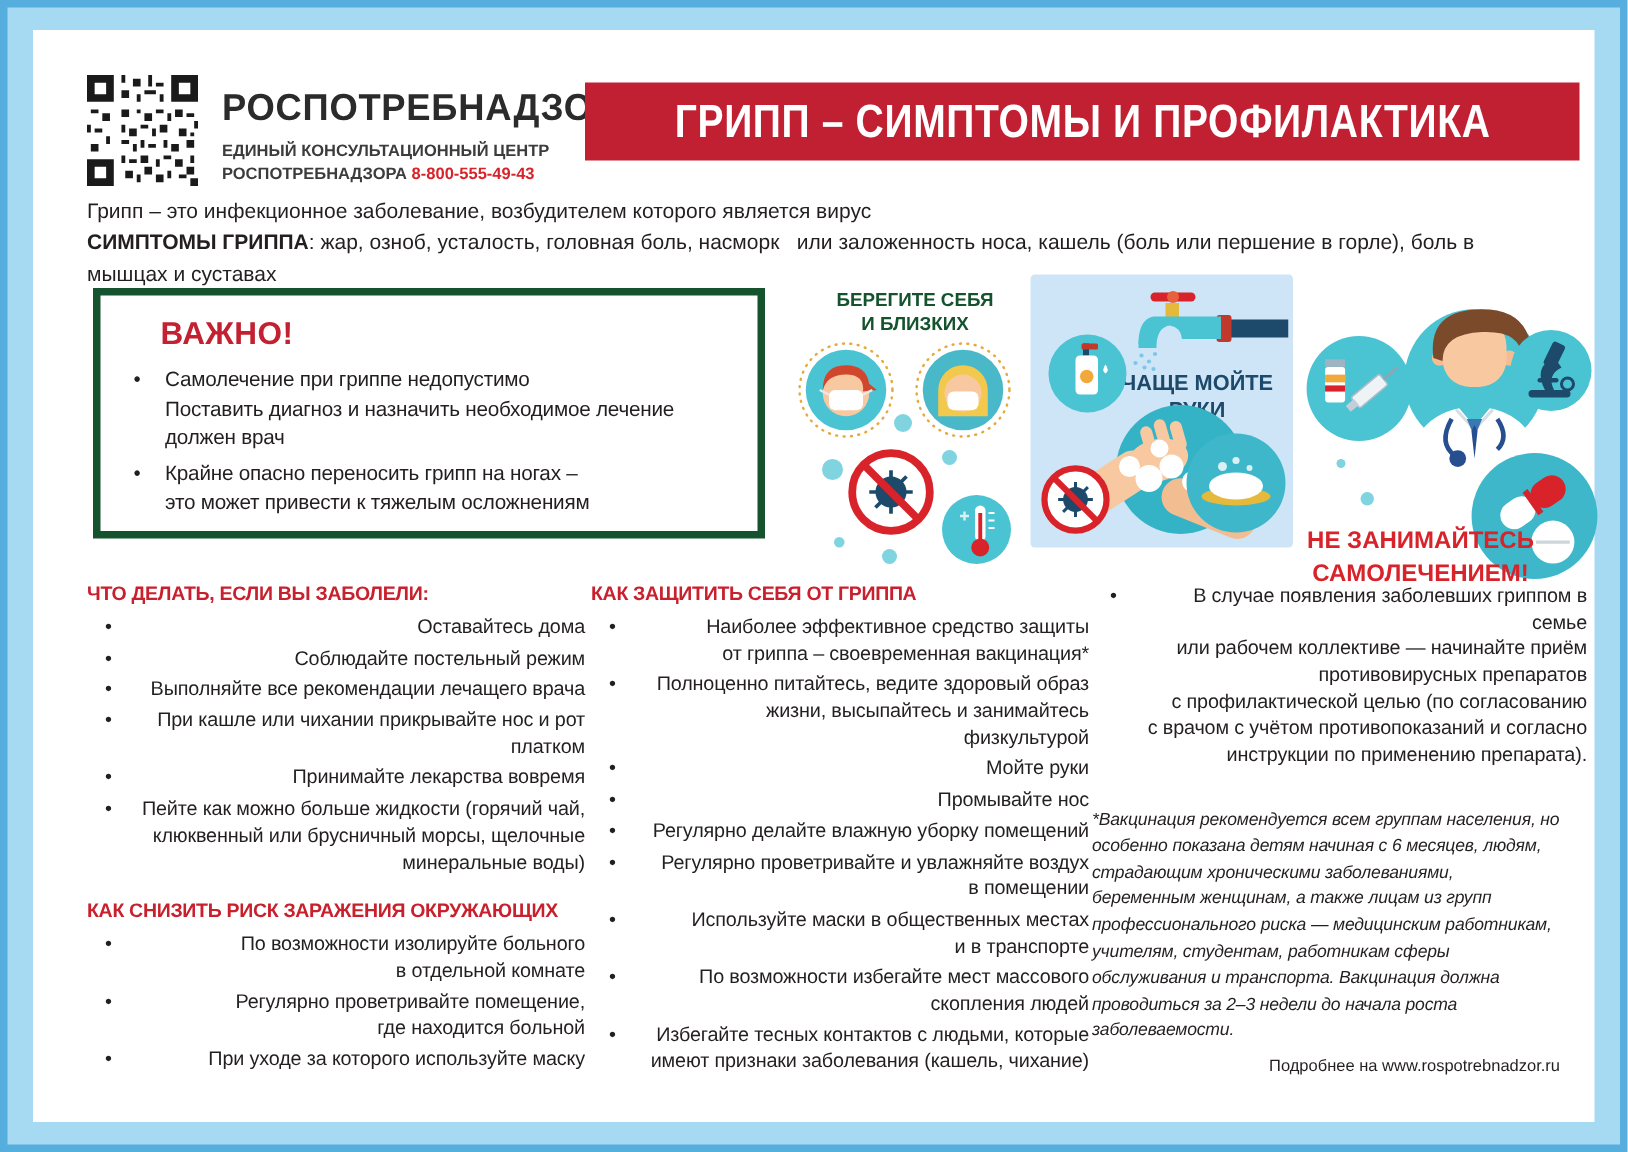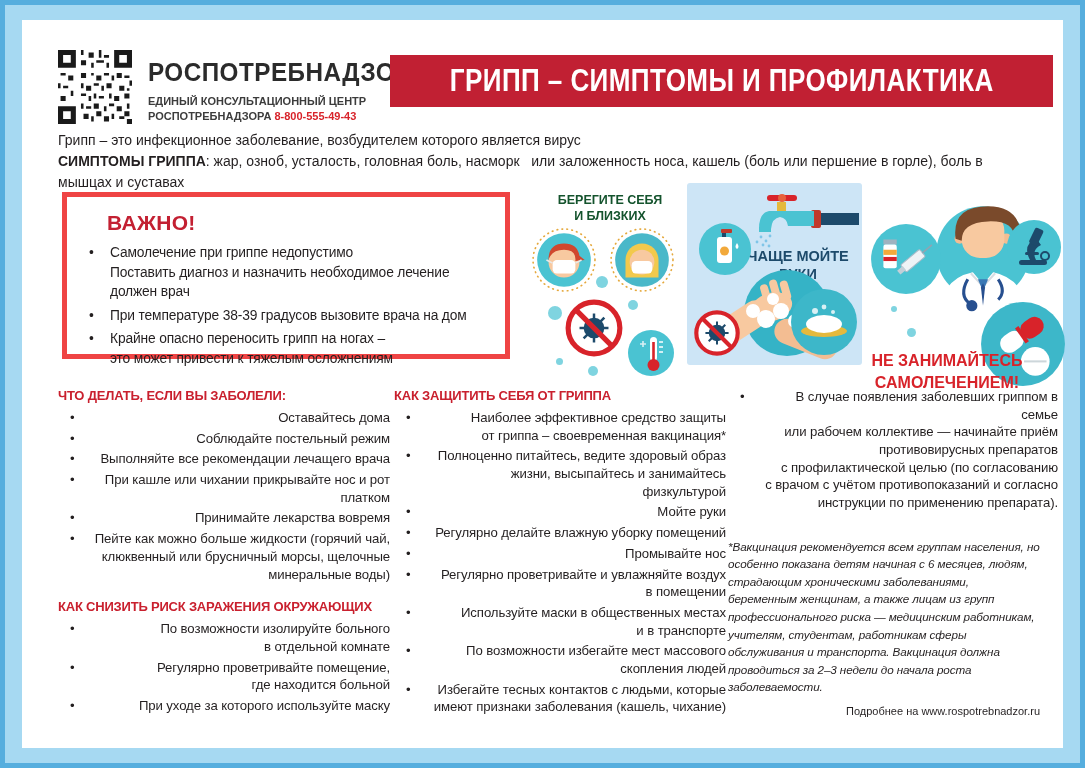--- a/index.html
+++ b/index.html
@@ -20,21 +20,21 @@
   .banner-title{color:#fff;font-weight:bold;font-size:31px;white-space:nowrap;
           transform:scaleX(.84);letter-spacing:.5px;}
 
   
   .intro{position:absolute;left:36px;top:110px;right:36px;font-size:14px;line-height:1.5;}
   .intro .b{font-weight:bold;}
   .intro .rest{white-space:pre-wrap;}
 
   
   .important{position:absolute;left:40px;top:172px;width:448px;height:167px;
-             border:5px solid #ef4444;background:#fff;box-sizing:border-box;}
+             border:5px solid #14532d;background:#fff;box-sizing:border-box;}
   .important h2{margin:14px 0 8px 40px;font-size:21px;color:#c32032;letter-spacing:.3px;}
   .important ul{list-style:none;margin:0;padding:0;}
   .important li{position:relative;padding-left:43px;padding-right:6px;margin-bottom:4px;
                 font-size:13.8px;line-height:1.42;letter-spacing:-.15px;white-space:pre-line;}
   .important li::before{content:"•";position:absolute;left:22px;top:0;}
 
   
   .cluster-care{position:absolute;left:508px;top:160px;width:160px;height:212px;}
   .care-heading{position:absolute;left:0;top:12px;width:160px;text-align:center;
                 color:#14532d;font-weight:bold;font-size:12.5px;line-height:1.3;white-space:pre-line;}
@@ -97,21 +97,20 @@
   <div class="intro">
     <div>Грипп – это инфекционное заболевание, возбудителем которого является вирус</div>
     <div><span class="b">СИМПТОМЫ ГРИППА</span><span class="rest">: жар, озноб, усталость, головная боль, насморк   или заложенность носа, кашель (боль или першение в горле), боль в мышцах и суставах</span></div>
   </div>
 
   <div class="important">
     <h2>ВАЖНО!</h2>
     <ul>
       <li>Самолечение при гриппе недопустимо
 Поставить диагноз и назначить необходимое лечение должен врач</li>
-      <li>При температуре 38-39 градусов вызовите врача на дом</li>
       <li>Крайне опасно переносить грипп на ногах –
 это может привести к тяжелым осложнениям</li>
     </ul>
   </div>
 
   <div class="cluster-care">
     <div class="care-heading">БЕРЕГИТЕ СЕБЯ
 И БЛИЗКИХ</div>
     <div class="abs" style="left:2px;top:48px">
       <svg width="64" height="64" viewBox="0 0 62 62">
@@ -328,22 +327,22 @@
 
   <div class="col col-mid">
     <div class="sec-heading">КАК ЗАЩИТИТЬ СЕБЯ ОТ ГРИППА</div>
     <ul>
       <li>Наиболее эффективное средство защиты
 от гриппа – своевременная вакцинация*</li>
       <li>Полноценно питайтесь, ведите здоровый образ
 жизни, высыпайтесь и занимайтесь
 физкультурой</li>
       <li>Мойте руки</li>
+      <li>Промывайте нос</li>
       <li>Регулярно делайте влажную уборку помещений</li>
-      <li>Промывайте нос</li>
       <li>Регулярно проветривайте и увлажняйте воздух
 в помещении</li>
       <li>Используйте маски в общественных местах
 и в транспорте</li>
       <li>По возможности избегайте мест массового
 скопления людей</li>
       <li>Избегайте тесных контактов с людьми, которые
 имеют признаки заболевания (кашель, чихание)</li>
     </ul>
   </div>

